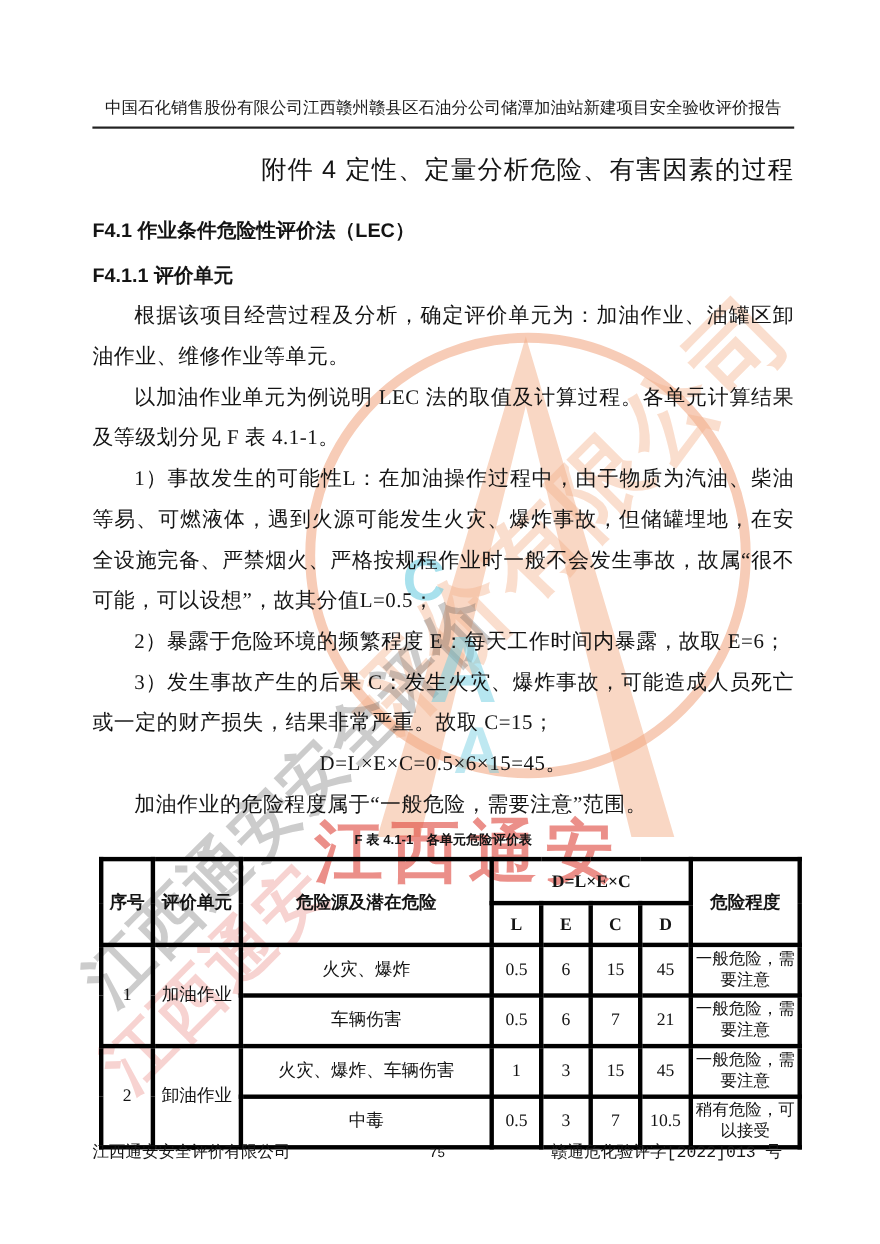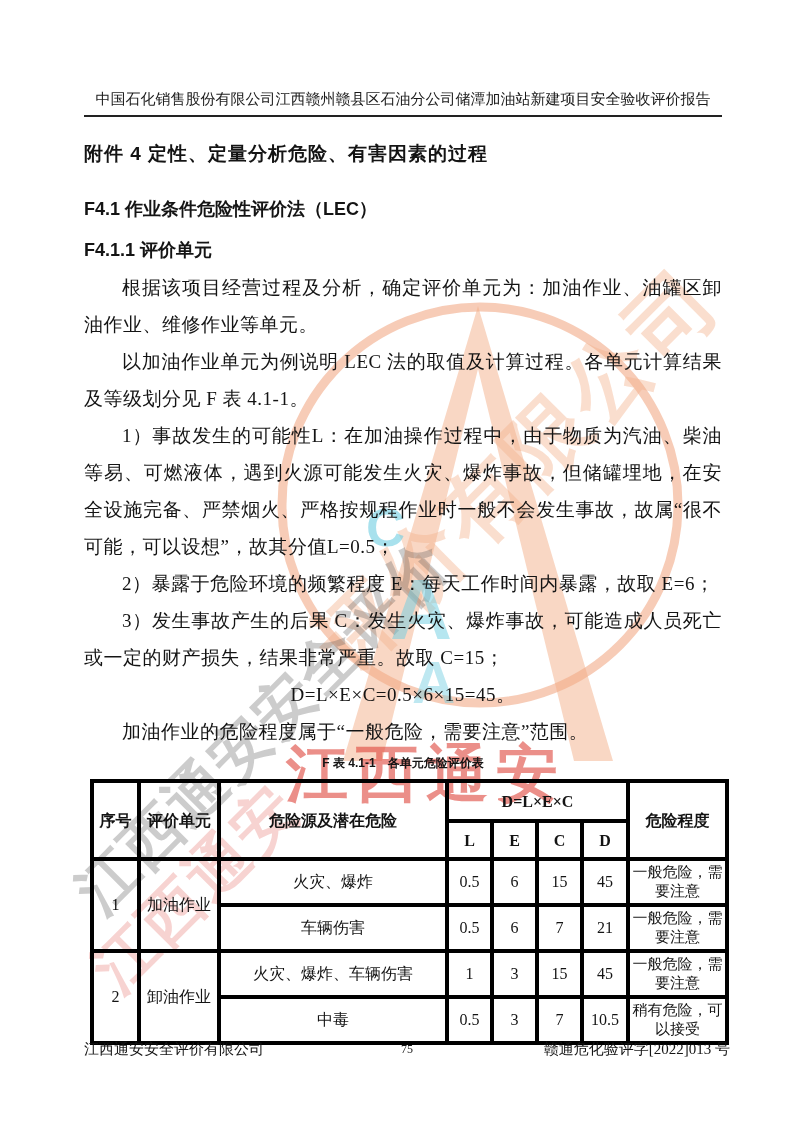--- a/index.html
+++ b/index.html
@@ -35,21 +35,21 @@
   .wm-cyan-2{left:390px;top:560px;font-size:86px;color:rgba(110,205,225,0.50);}
   .wm-cyan-3{left:412px;top:648px;font-size:60px;color:rgba(110,205,225,0.45);}
   .wm-seal{position:absolute;left:268px;top:293px;}
   
   .content{position:relative;z-index:2;padding:48px 78px 0 84px;margin-top:40px;}
   .doc-header{
     text-align:center;font-size:15px;line-height:22px;color:#1a1a1a;
   }
   .header-rule{border:none;border-bottom:2px solid #222;margin:5px 0 0 0;}
   .doc-title{
-    margin:20px 0 0 0;text-align:left;font-size:19px;line-height:34px;font-weight:bold;
+    margin:20px 0 0 0;text-align:right;font-size:23px;line-height:34px;font-weight:normal;
     font-family:"Liberation Sans","DejaVu Sans",sans-serif;letter-spacing:1px;
   }
   .hd{
     margin:0;font-size:18px;line-height:37px;font-weight:bold;
     font-family:"Liberation Sans","DejaVu Sans",sans-serif;
   }
   .hd-41{margin-top:20px;}
   .hd-411{margin-top:4px;}
   .para{
     margin:0;font-size:19px;line-height:37px;text-align:justify;
@@ -74,22 +74,22 @@
   table.risk th{
     font-family:"Liberation Sans","DejaVu Sans",sans-serif;
     font-size:16px;font-weight:bold;line-height:19px;
   }
   table.risk th.formula-th{font-family:"Liberation Serif","DejaVu Serif",serif;height:34px;}
   table.risk th.sub-th{font-family:"Liberation Serif","DejaVu Serif",serif;height:32px;}
   table.risk td{font-size:16px;line-height:20px;height:40px;}
   table.risk td.degree{font-size:15px;line-height:19px;}
   
   .doc-footer{
-    position:absolute;left:84px;right:70px;top:1038px;z-index:2;
-    display:flex;align-items:center;font-size:15px;line-height:22px;
+    position:absolute;left:84px;right:89px;top:1038px;z-index:2;
+    display:flex;align-items:center;font-size:15px;line-height:22px;font-family:Liberation Mono, monospace;
   }
   .doc-footer .f-left{flex:1;text-align:left;}
   .doc-footer .f-center{flex:0 0 auto;text-align:center;font-size:12px;}
   .doc-footer .f-right{flex:1;text-align:right;}
 </style>
 </head>
 <body>
 
 <div class="page">
 

